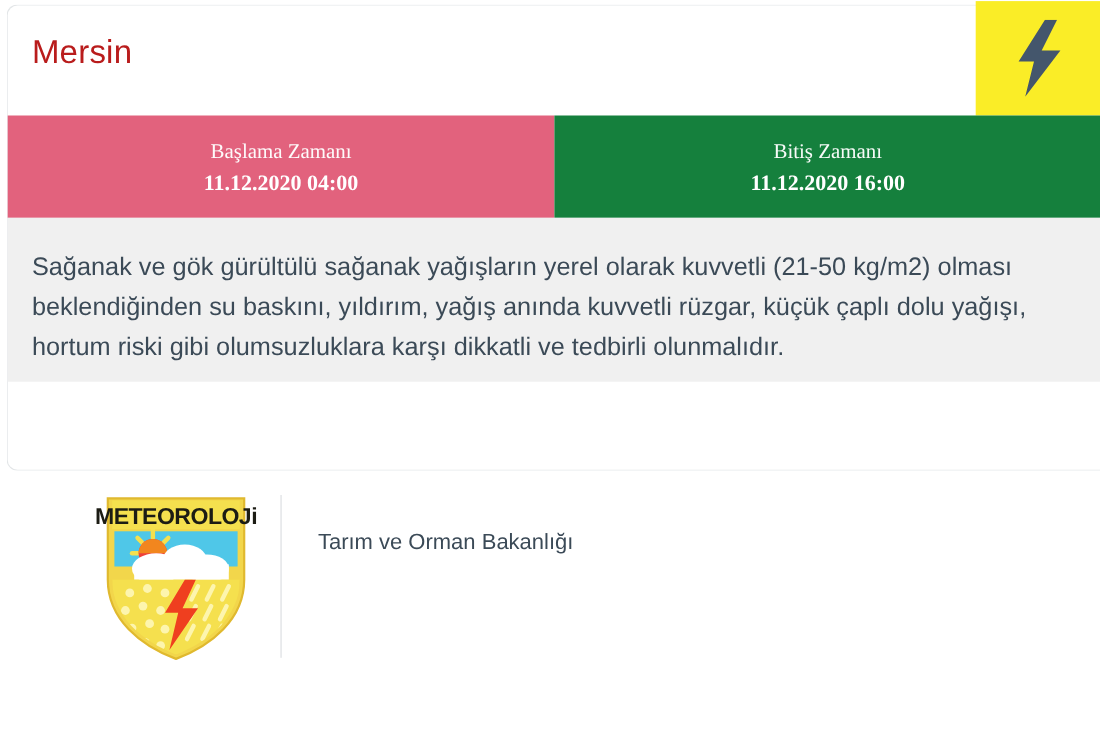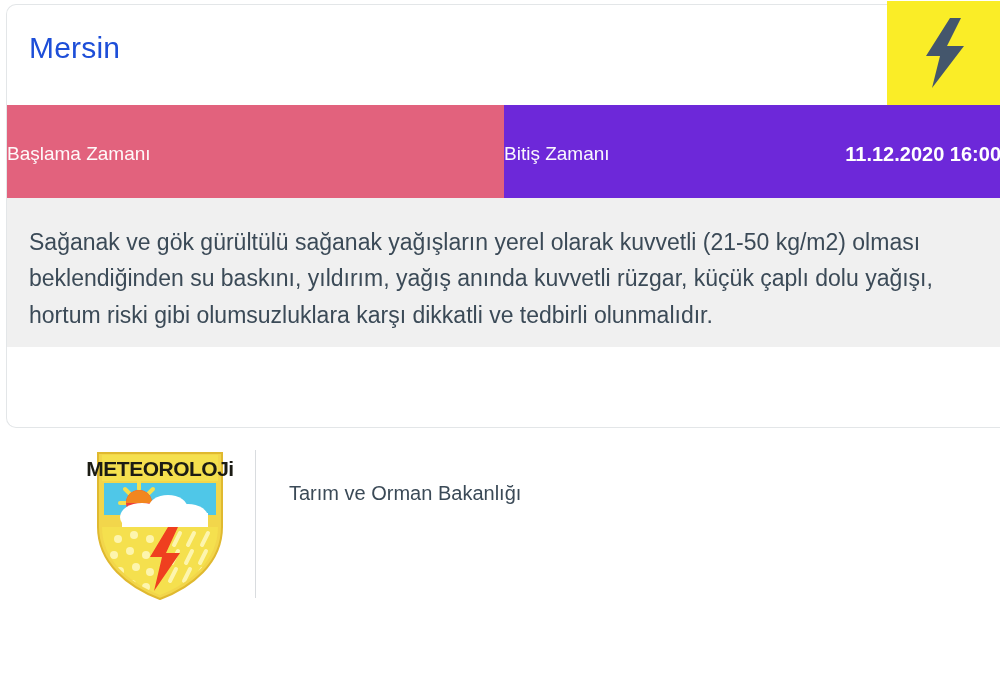--- a/index.html
+++ b/index.html
@@ -36,21 +36,21 @@
     top: 0;
     width: 994px;
     height: 96px;
   }
   .city-title {
     position: absolute;
     left: 22px;
     top: 26px;
     font-size: 30px;
     font-weight: 400;
-    color: #1d4ed8;
+    color: #b91c1c;
     letter-spacing: 0.2px;
     white-space: nowrap;
   }
   .severity-badge {
     position: absolute;
     right: 0px;
     top: -4px;
     width: 114px;
     height: 104px;
     background: #faed27;
@@ -65,28 +65,30 @@
     position: absolute;
     left: 0;
     top: 100px;
     width: 994px;
     height: 93px;
     display: flex;
   }
   .time-cell {
     flex: 1 1 50%;
     display: flex;
+    flex-direction: column;
     align-items: center;
-    justify-content: space-between;
+    justify-content: center;
     color: #ffffff;
     box-sizing: border-box;
     padding-top: 4px;
+    font-family: Liberation Serif, serif;
   }
   .time-cell.start { background: #e2627d; }
-  .time-cell.end   { background: #6d28d9; }
+  .time-cell.end   { background: #15803d; }
   .time-label {
     font-size: 19px;
     font-weight: 400;
     line-height: 1.35;
     opacity: 0.97;
   }
   .time-value {
     font-size: 20px;
     font-weight: 700;
     line-height: 1.35;
@@ -161,20 +163,21 @@
         <svg width="48" height="70" viewBox="0 0 48 70" aria-hidden="true">
           <polygon points="30,0 6,38 20,38 12,70 44,28 27,28 41,0" fill="#44566c"></polygon>
         </svg>
       </span>
     </div>
   </div>
 
   <div class="time-bar">
     <div class="time-cell start">
       <div class="time-label">Başlama Zamanı</div>
+      <div class="time-value">11.12.2020 04:00</div>
     </div>
     <div class="time-cell end">
       <div class="time-label">Bitiş Zamanı</div>
       <div class="time-value">11.12.2020 16:00</div>
     </div>
   </div>
 
   <div class="desc-panel">
     <div class="desc-text">Sağanak ve gök gürültülü sağanak yağışların yerel olarak kuvvetli (21-50 kg/m2) olması beklendiğinden su baskını, yıldırım, yağış anında kuvvetli rüzgar, küçük çaplı dolu yağışı, hortum riski gibi olumsuzluklara karşı dikkatli ve tedbirli olunmalıdır.</div>
   </div>

